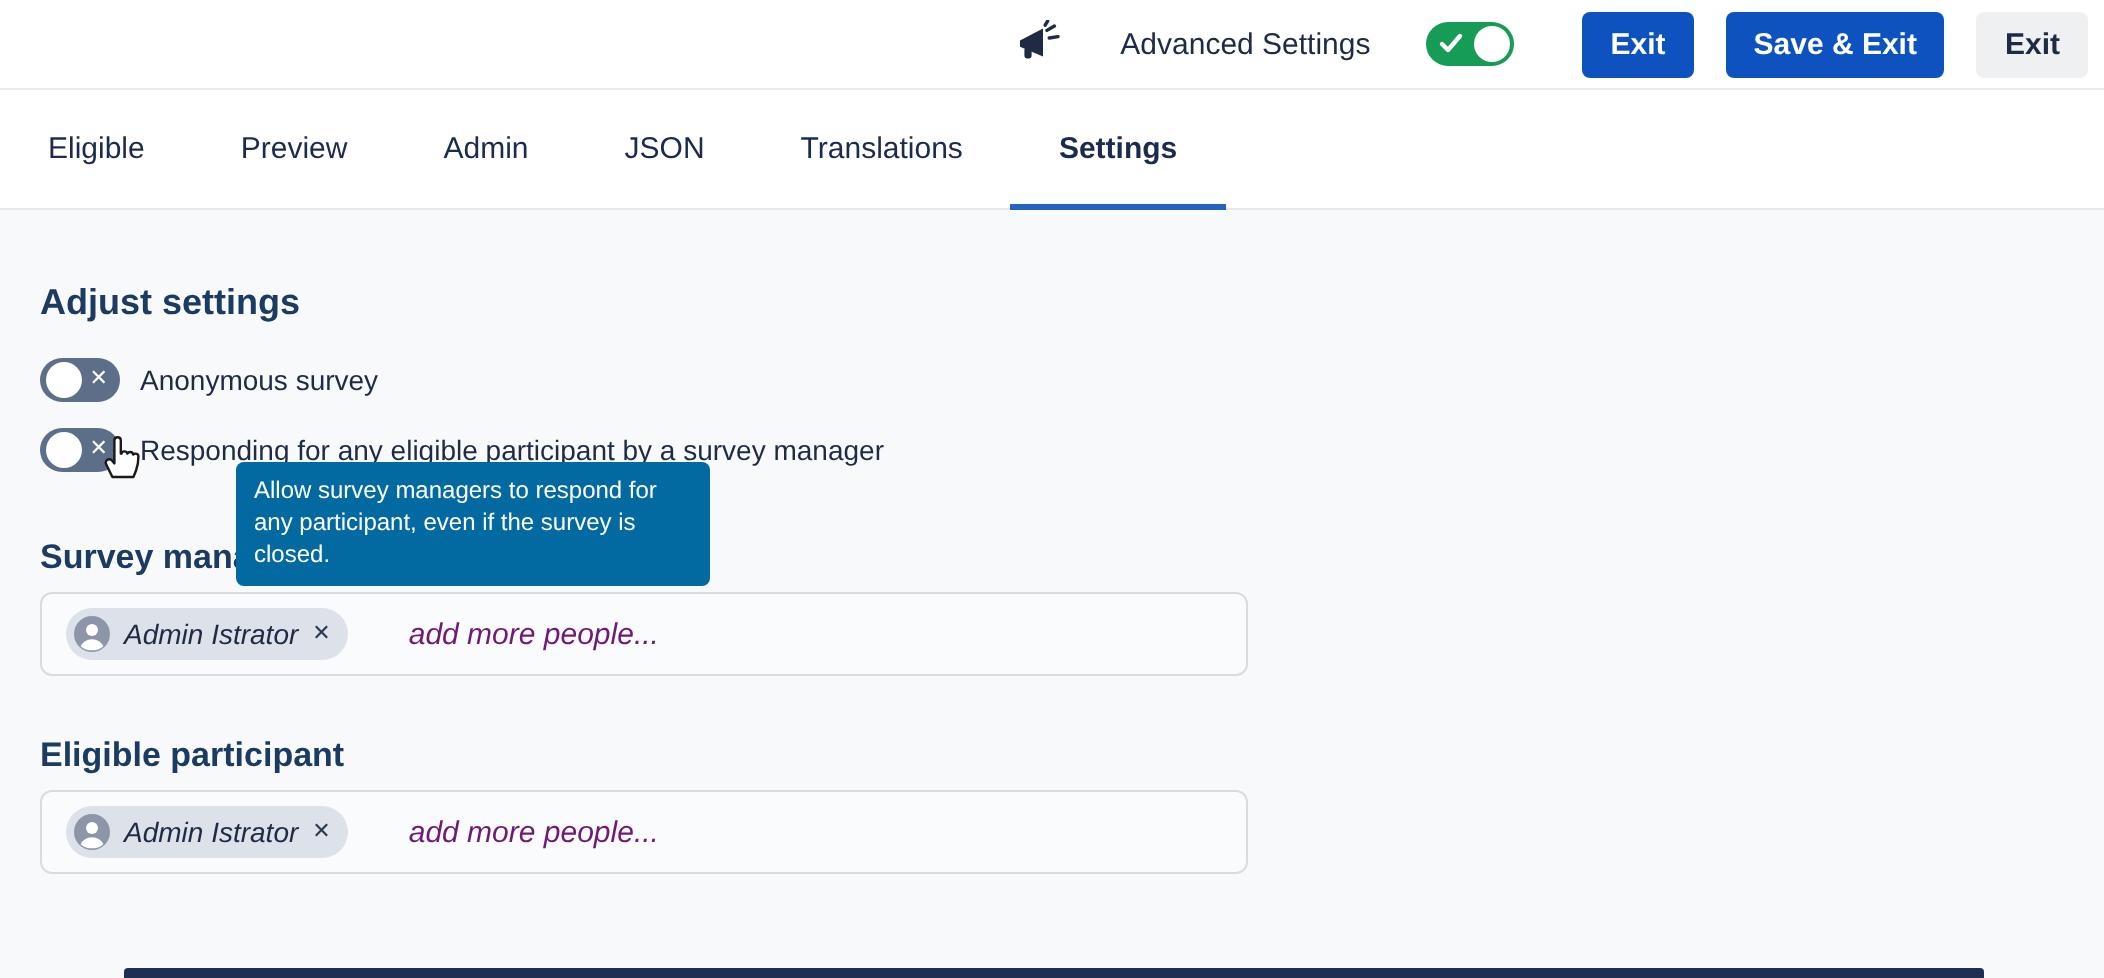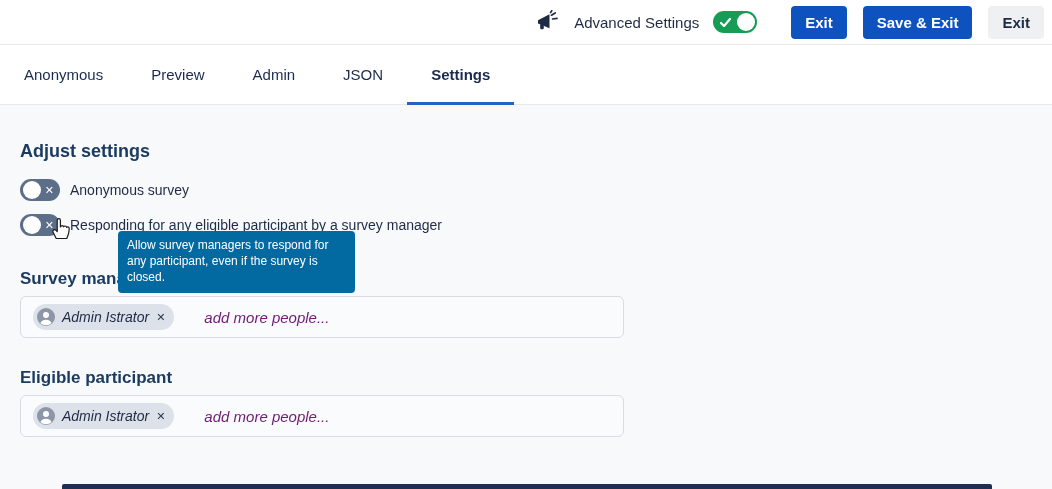--- a/index.html
+++ b/index.html
@@ -2,21 +2,21 @@
 <html><head>
 <meta charset="utf-8">
 <style>
   * { margin:0; padding:0; box-sizing:border-box; }
   html,body { width:1052px; height:489px; overflow:hidden; }
   body { font-family:"Liberation Sans","DejaVu Sans",sans-serif; background:#f8f9fb; color:#1f2a44; position:relative; }
 
   
   .topbar { height:45px; background:#ffffff; border-bottom:1px solid #e7e9ec;
             display:flex; align-items:center; justify-content:flex-end; padding:0 8px 0 0; }
-  .topbar-left { display:flex; align-items:center; gap:14px; margin-right:18px; }
+  .topbar-left { display:flex; align-items:center; gap:28px; margin-right:18px; }
   .announce { width:26px; height:26px; display:flex; align-items:center; justify-content:center; }
   .adv-label { font-size:15px; color:#1f2a44; }
   .switch { width:44px; height:22px; border-radius:11px; position:relative; cursor:pointer; }
   .switch.on { background:#179c55; }
   .switch .knob { position:absolute; top:2px; width:18px; height:18px; border-radius:50%; background:#fff; }
   .switch.on .knob { right:2px; }
   .switch .check { position:absolute; left:6px; top:4px; }
   .btn { border:none; border-radius:4px; font-size:15px; font-weight:600; padding:8px 14px;
          cursor:pointer; font-family:inherit; }
   .btn.primary { background:#0d52bf; color:#ffffff; margin-left:16px; }
@@ -81,24 +81,25 @@
       </span>
       <span class="knob"></span>
     </span>
   </div>
   <button class="btn primary">Exit</button>
   <button class="btn primary">Save &amp; Exit</button>
   <button class="btn light">Exit</button>
 </div>
 
 <div class="tabs">
-  <div class="tab">Anonymous</div>
+  <div class="tab">Eligible</div>
   <div class="tab">Preview</div>
   <div class="tab">Admin</div>
   <div class="tab">JSON</div>
+  <div class="tab">Translations</div>
   <div class="tab active">Settings</div>
 </div>
 
 <div class="content">
 
   <h1 class="page-h">Adjust settings</h1>
 
   <div class="toggle-row">
     <span class="switch off">
       <span class="knob"></span>

